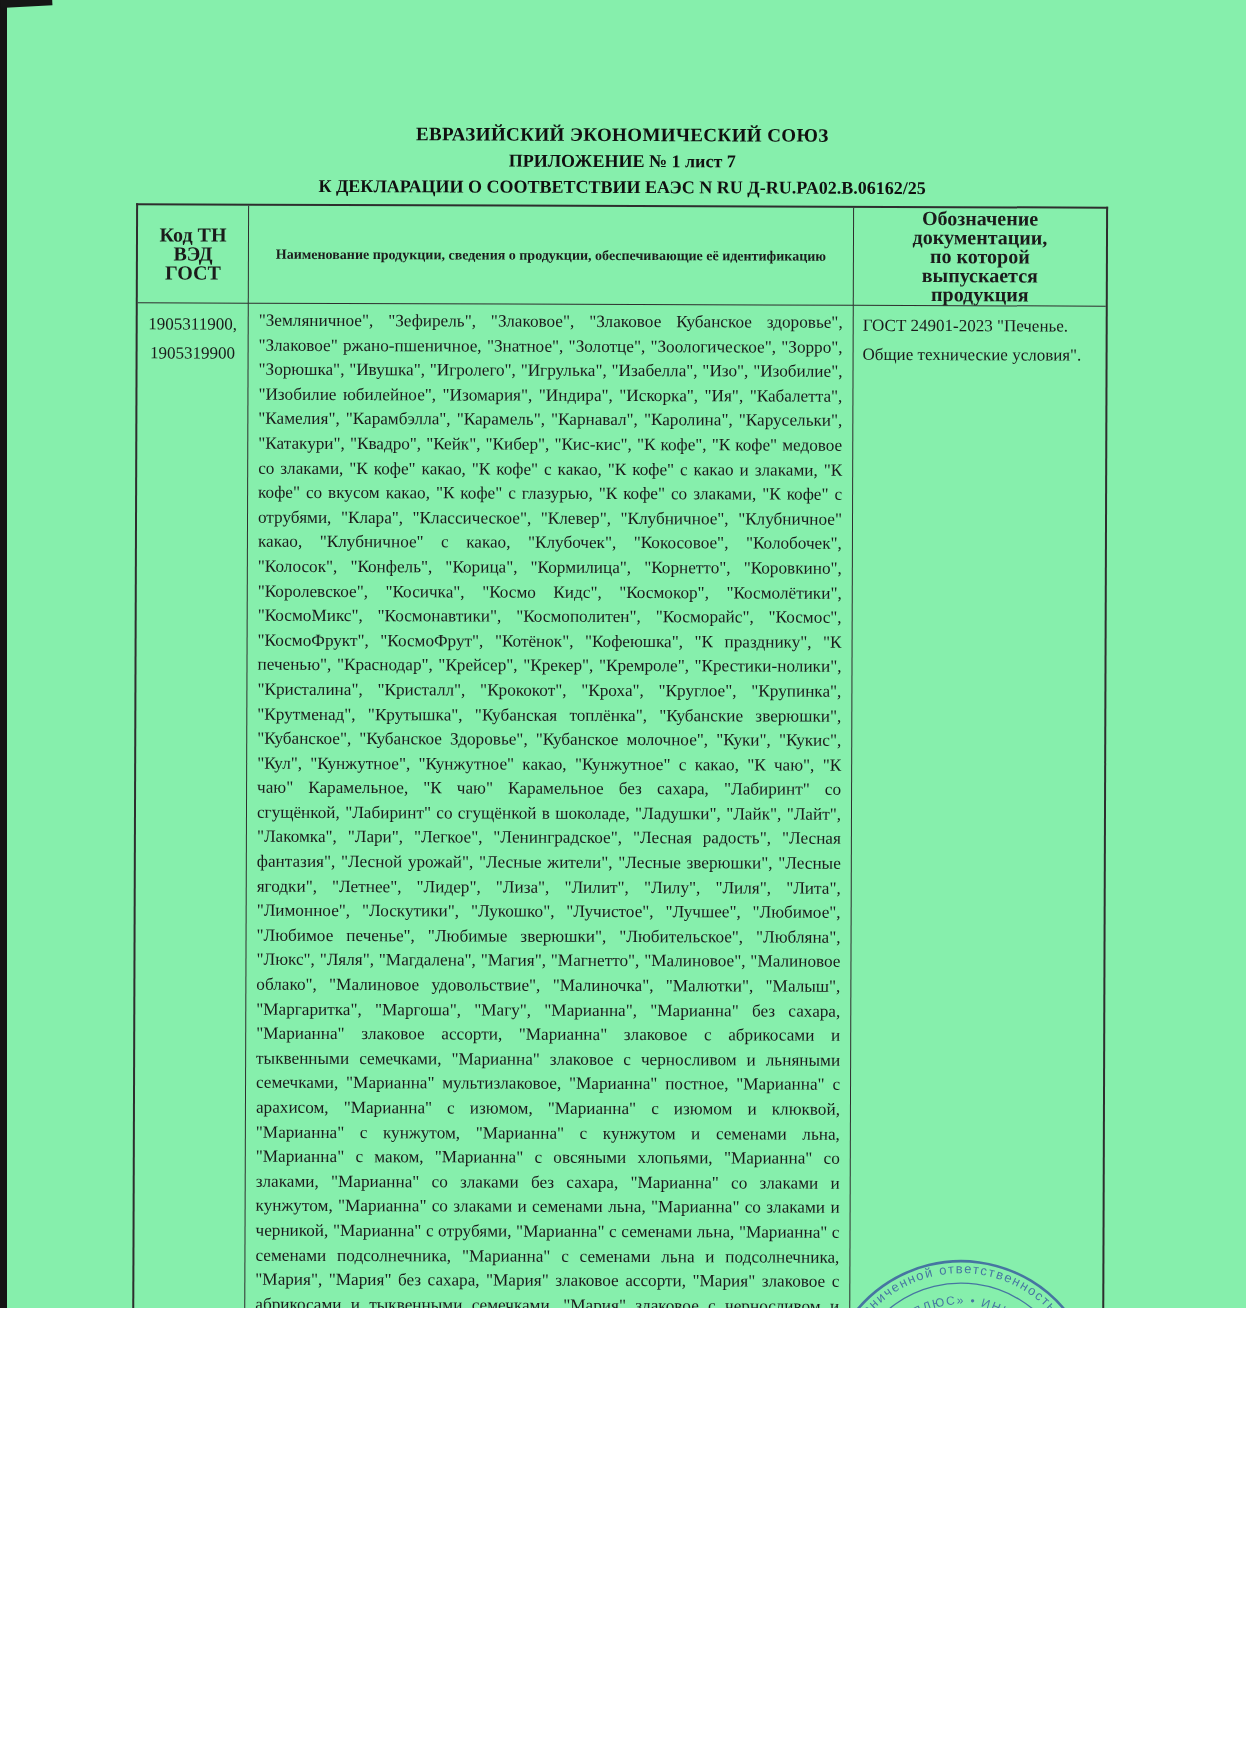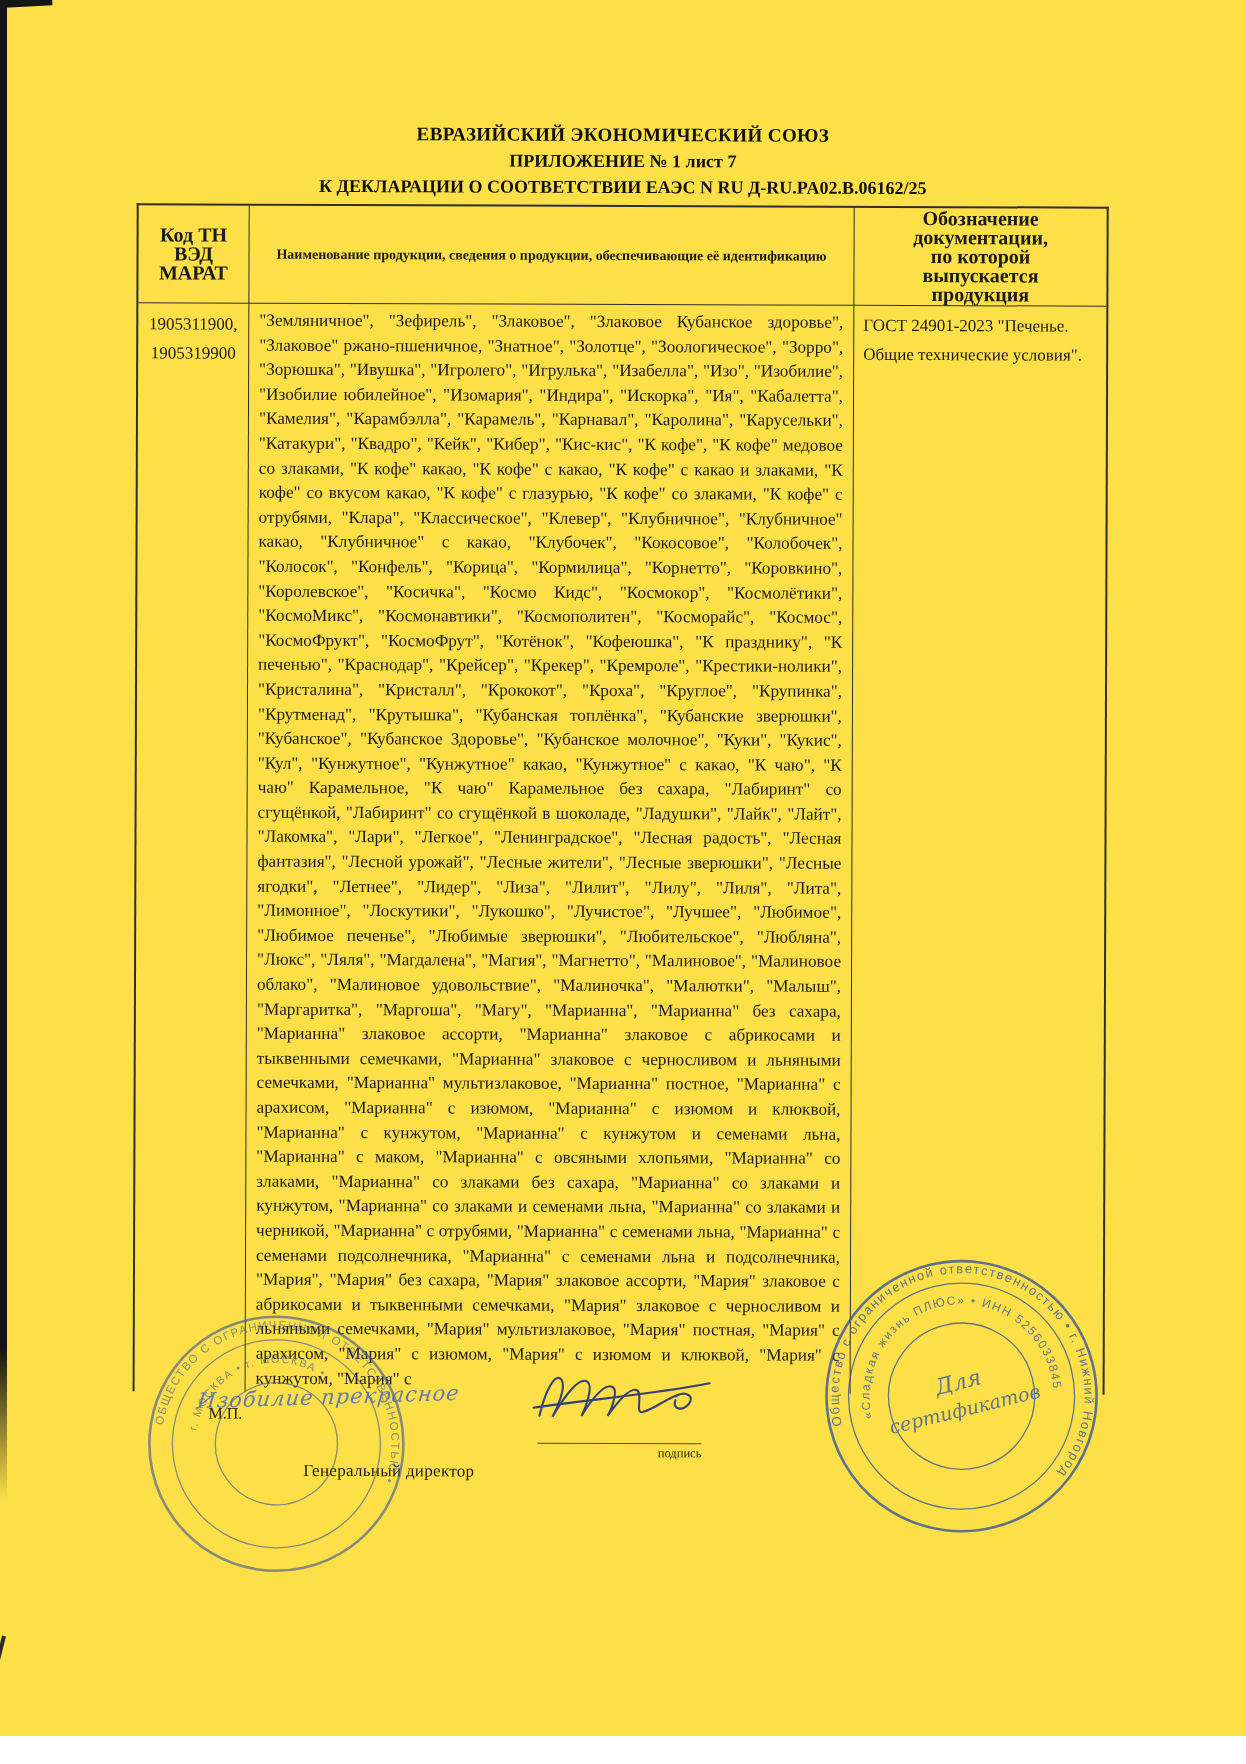--- a/index.html
+++ b/index.html
@@ -1,19 +1,19 @@
 <!DOCTYPE html>
 <html><head>
 <meta charset="utf-8">
 <style>
   * { margin:0; padding:0; box-sizing:border-box; }
   html, body { background:#ffffff; }
   .page {
-    position:relative; width:1246px; height:1736px; overflow:hidden;
-    background:#fde047; color:#1b1b1b;
+    position:relative; width:1246px; height:1308px; overflow:hidden;
+    background:#86efac; color:#1b1b1b;
     font-family:"Liberation Serif","DejaVu Serif",serif;
   }
   
   .edge-left { position:absolute; left:0; top:0; width:7px; height:1500px;
     background:linear-gradient(180deg,#141414 90%, rgba(20,20,20,0)); }
   .corner-top { position:absolute; left:0; top:-2px; width:52px; height:10px;
     background:#161616; transform:rotate(-3deg); transform-origin:0 0; }
   .corner-bottom { position:absolute; left:2px; top:1636px; width:4px; height:140px;
     background:#2a2a2a; transform:rotate(14deg); transform-origin:50% 0; }
 
@@ -74,21 +74,21 @@
   <div class="doc">
 
     <div class="titles">
       <div class="title-1">ЕВРАЗИЙСКИЙ ЭКОНОМИЧЕСКИЙ СОЮЗ</div>
       <div class="title-2">ПРИЛОЖЕНИЕ № 1 лист 7</div>
       <div class="title-3">К ДЕКЛАРАЦИИ О СООТВЕТСТВИИ ЕАЭС N RU Д-RU.PA02.B.06162/25</div>
     </div>
 
     <div class="doc-table">
       <div class="th">
-        <span>Код ТН ВЭД МАРАТ</span>
+        <span>Код ТН ВЭД ГОСТ</span>
       </div>
       <div class="th th-name">
         <span>Наименование продукции, сведения о продукции, обеспечивающие её идентификацию</span>
       </div>
       <div class="th last">
         <span class="th-doc-inner">Обозначение документации, по которой выпускается продукция</span>
       </div>
 
       <div class="td td-codes">
         <div>1905311900,</div>

